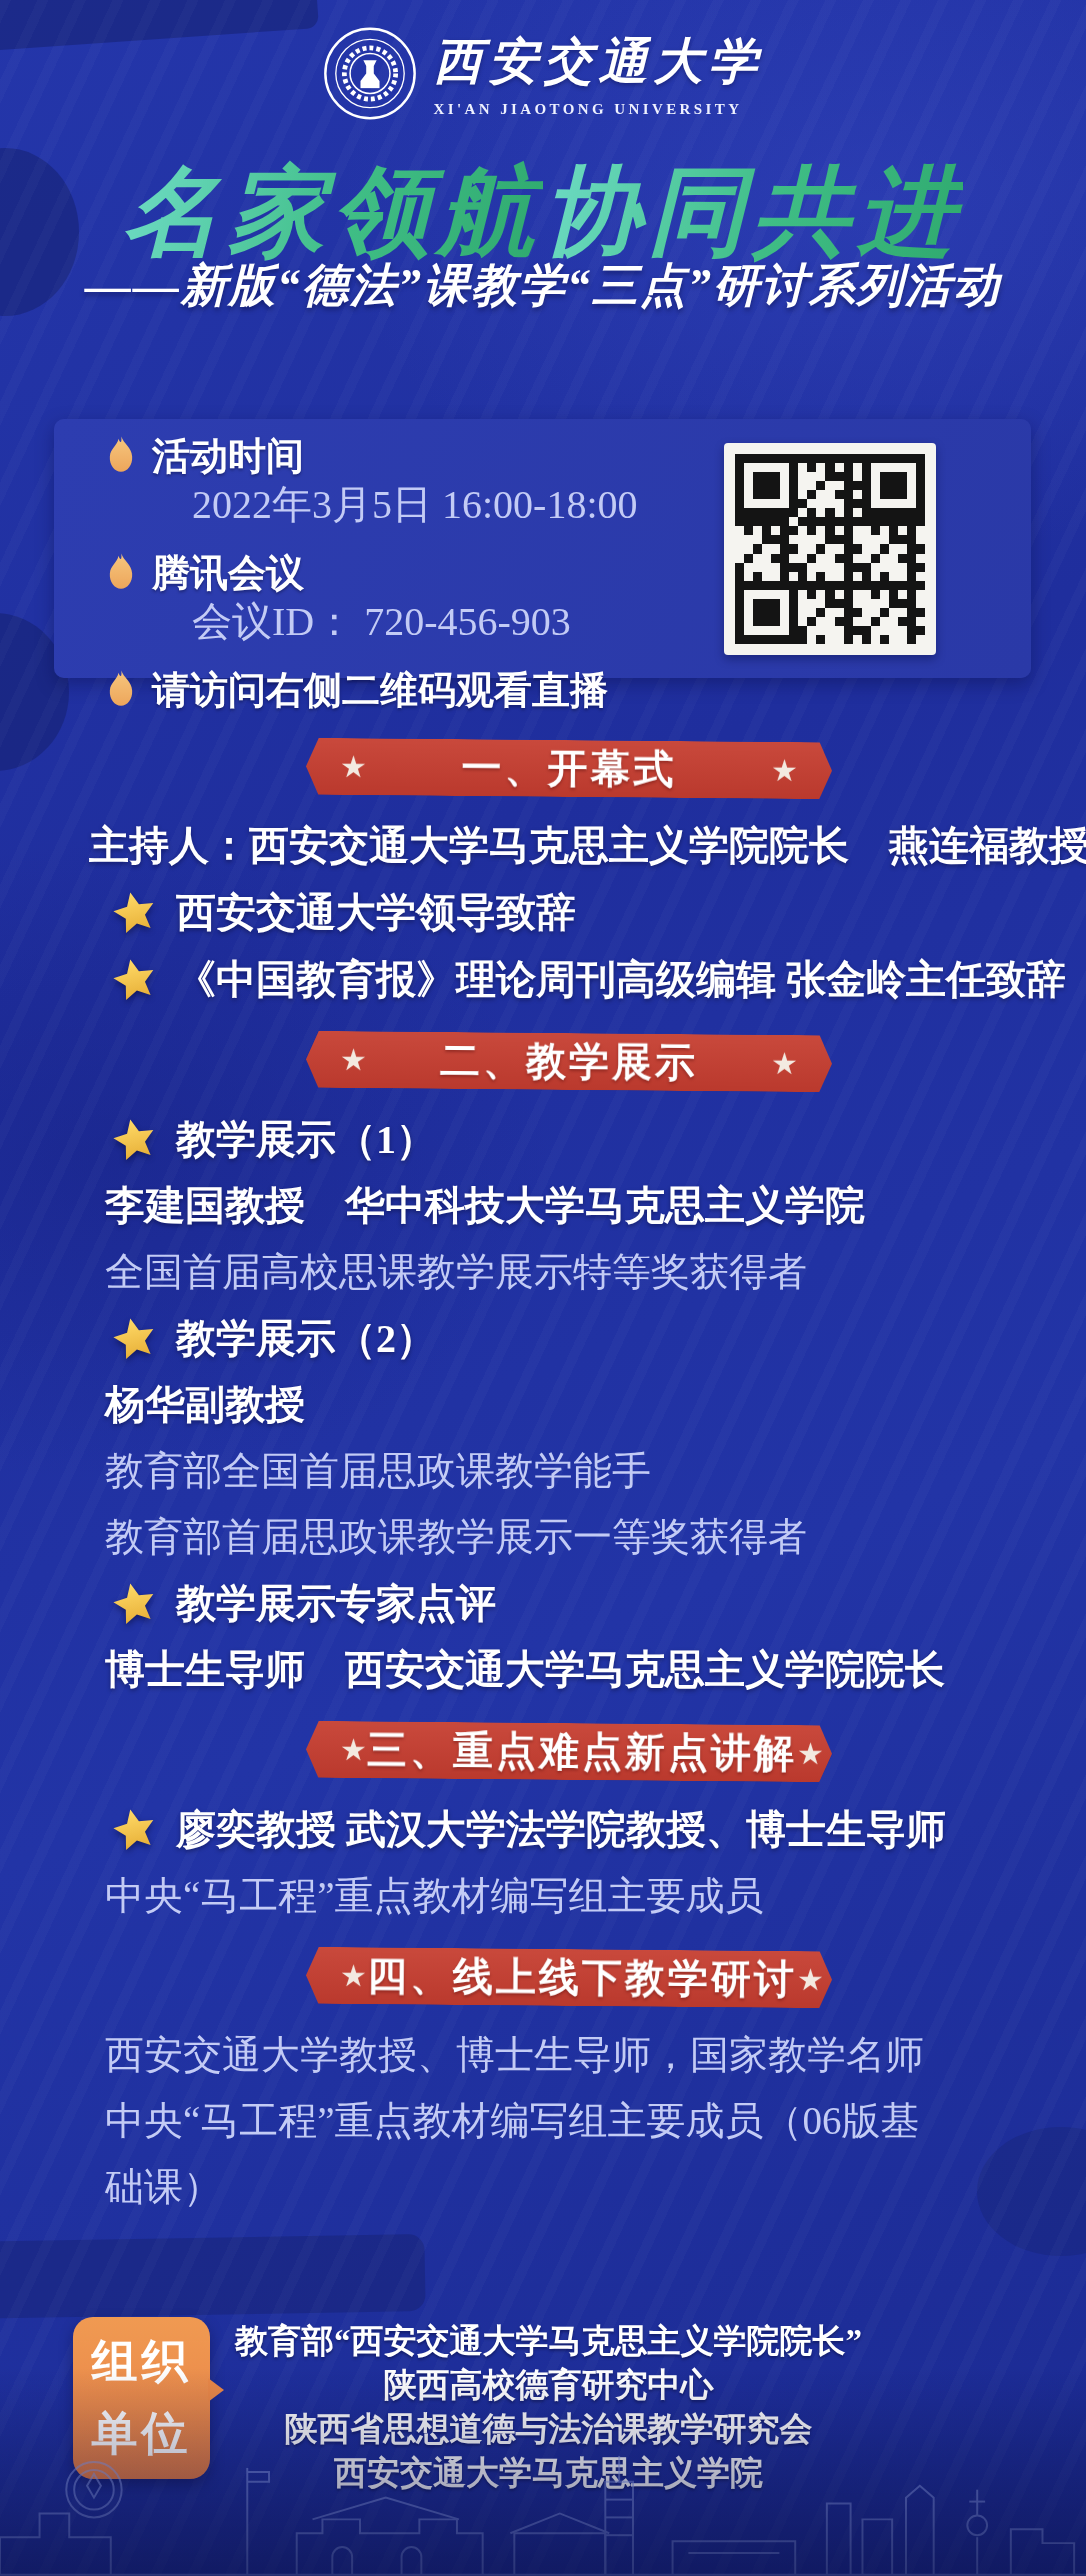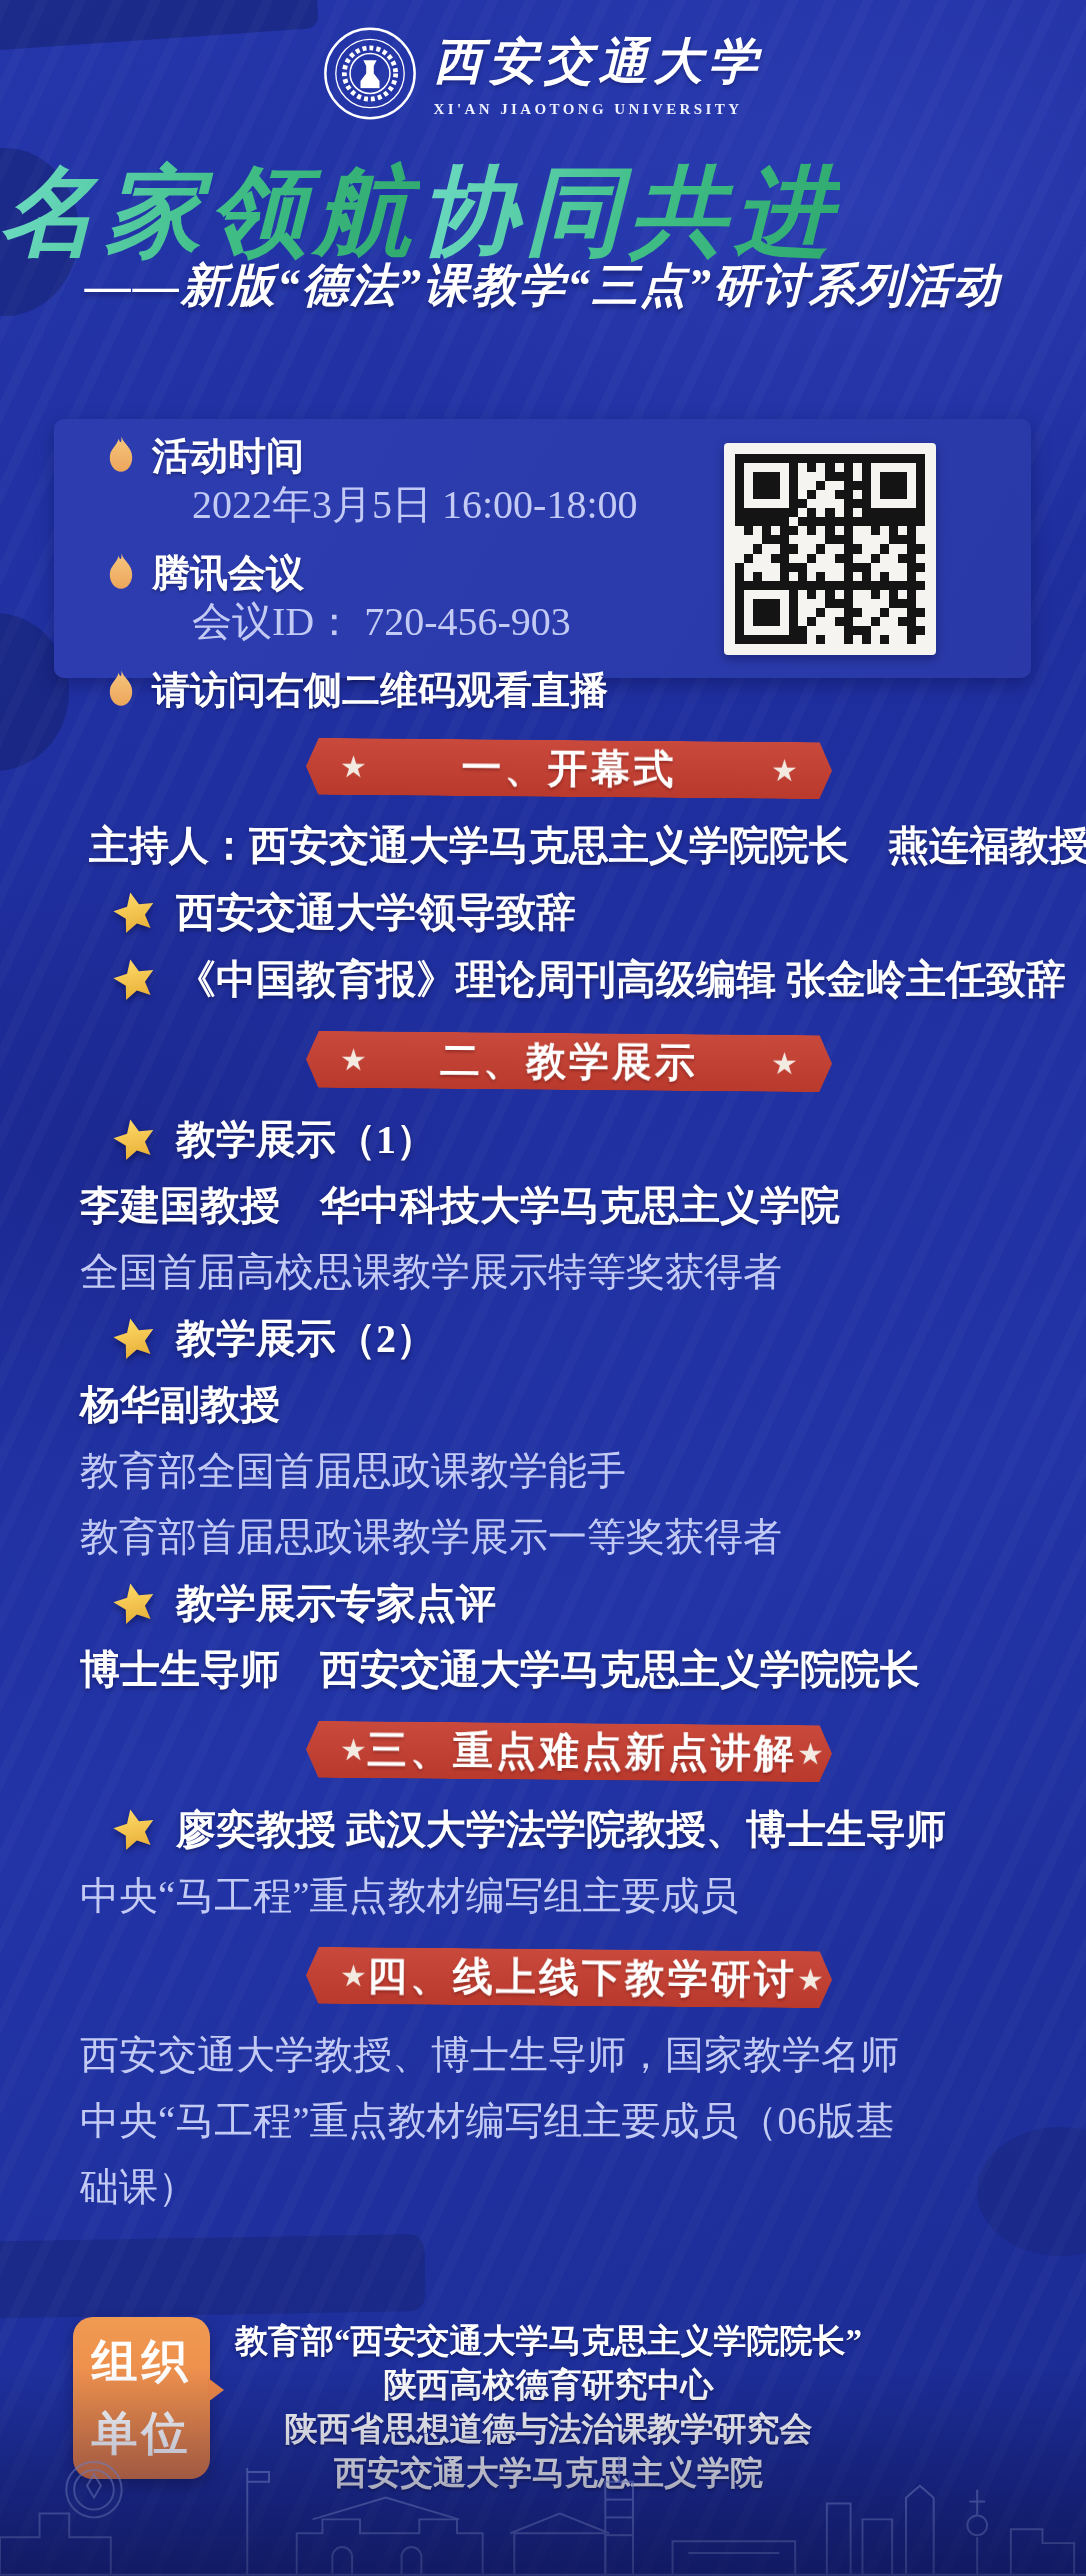--- a/index.html
+++ b/index.html
@@ -24,21 +24,21 @@
 
   
   .univ-row{position:absolute;top:26px;left:50%;transform:translateX(-50%);
     display:flex;align-items:center;gap:16px;color:#fff;}
   .seal{flex:0 0 auto;}
   .univ-cn{font-size:49px;font-weight:700;letter-spacing:6px;font-style:italic;
     text-shadow:0 2px 4px rgba(0,0,40,.35);white-space:nowrap;}
   .univ-en{font-size:15px;font-weight:700;letter-spacing:3.4px;margin-top:6px;color:#eef1ff;white-space:nowrap;}
 
   .main-title{position:absolute;top:148px;left:0;width:100%;
-    display:flex;
+    display:flex;justify-content:center;
     font-size:97px;font-weight:900;font-style:italic;letter-spacing:8px;white-space:nowrap;}
   .main-title span{color:#45c493;}
   @supports ((-webkit-background-clip:text) or (background-clip:text)){
     .main-title span{
       background:linear-gradient(105deg,#6fdcc6 0%,#3fbd85 55%,#2fa96e 100%);
       -webkit-background-clip:text;background-clip:text;color:transparent;}
   }
   .subtitle{position:absolute;top:255px;left:0;width:100%;text-align:center;
     font-size:46px;font-weight:800;font-style:italic;color:#fff;letter-spacing:2px;
     text-shadow:0 3px 5px rgba(0,0,40,.4);white-space:nowrap;}
@@ -61,21 +61,21 @@
   .ribbon{width:526px;height:57px;margin:30px auto 26px auto;transform:translateX(26px) rotate(.5deg);
     background:linear-gradient(180deg,#c9493c,#ba392d);
     clip-path:polygon(0 50%,2.4% 0,97.6% 0,100% 50%,97.6% 100%,2.4% 100%);
     display:flex;align-items:center;padding:0 34px;box-sizing:border-box;
     filter:drop-shadow(0 4px 6px rgba(10,10,50,.35));}
   .rstar{font-size:30px;color:#f3eae1;line-height:1;}
   .rtext{flex:1;text-align:center;font-size:40px;font-weight:700;color:#fff;letter-spacing:3px;
     text-shadow:0 2px 3px rgba(80,10,10,.4);white-space:nowrap;}
   .line{font-size:40px;line-height:46px;margin:0 0 20px 0;padding-left:89px;color:#fff;font-weight:700;
     text-shadow:0 2px 4px rgba(0,0,30,.4);white-space:nowrap;}
-  .line.indent{padding-left:80px;}
+  .line.indent{padding-left:105px;}
   .line.starred{padding-left:111px;display:flex;align-items:center;gap:18px;}
   .line.light{color:#c3cbf5;font-weight:400;font-size:39px;text-shadow:none;}
   .bstar{flex:0 0 auto;filter:drop-shadow(0 3px 3px rgba(0,0,30,.45));}
 
   
   .org-badge{position:absolute;left:73px;top:2317px;width:137px;height:162px;border-radius:20px;
     background:linear-gradient(180deg,#f09a52,#e77d43);
     display:flex;flex-direction:column;align-items:center;justify-content:center;gap:10px;
     font-size:46px;font-weight:700;color:#fff;letter-spacing:4px;
     box-shadow:0 6px 14px rgba(10,10,50,.4);}

